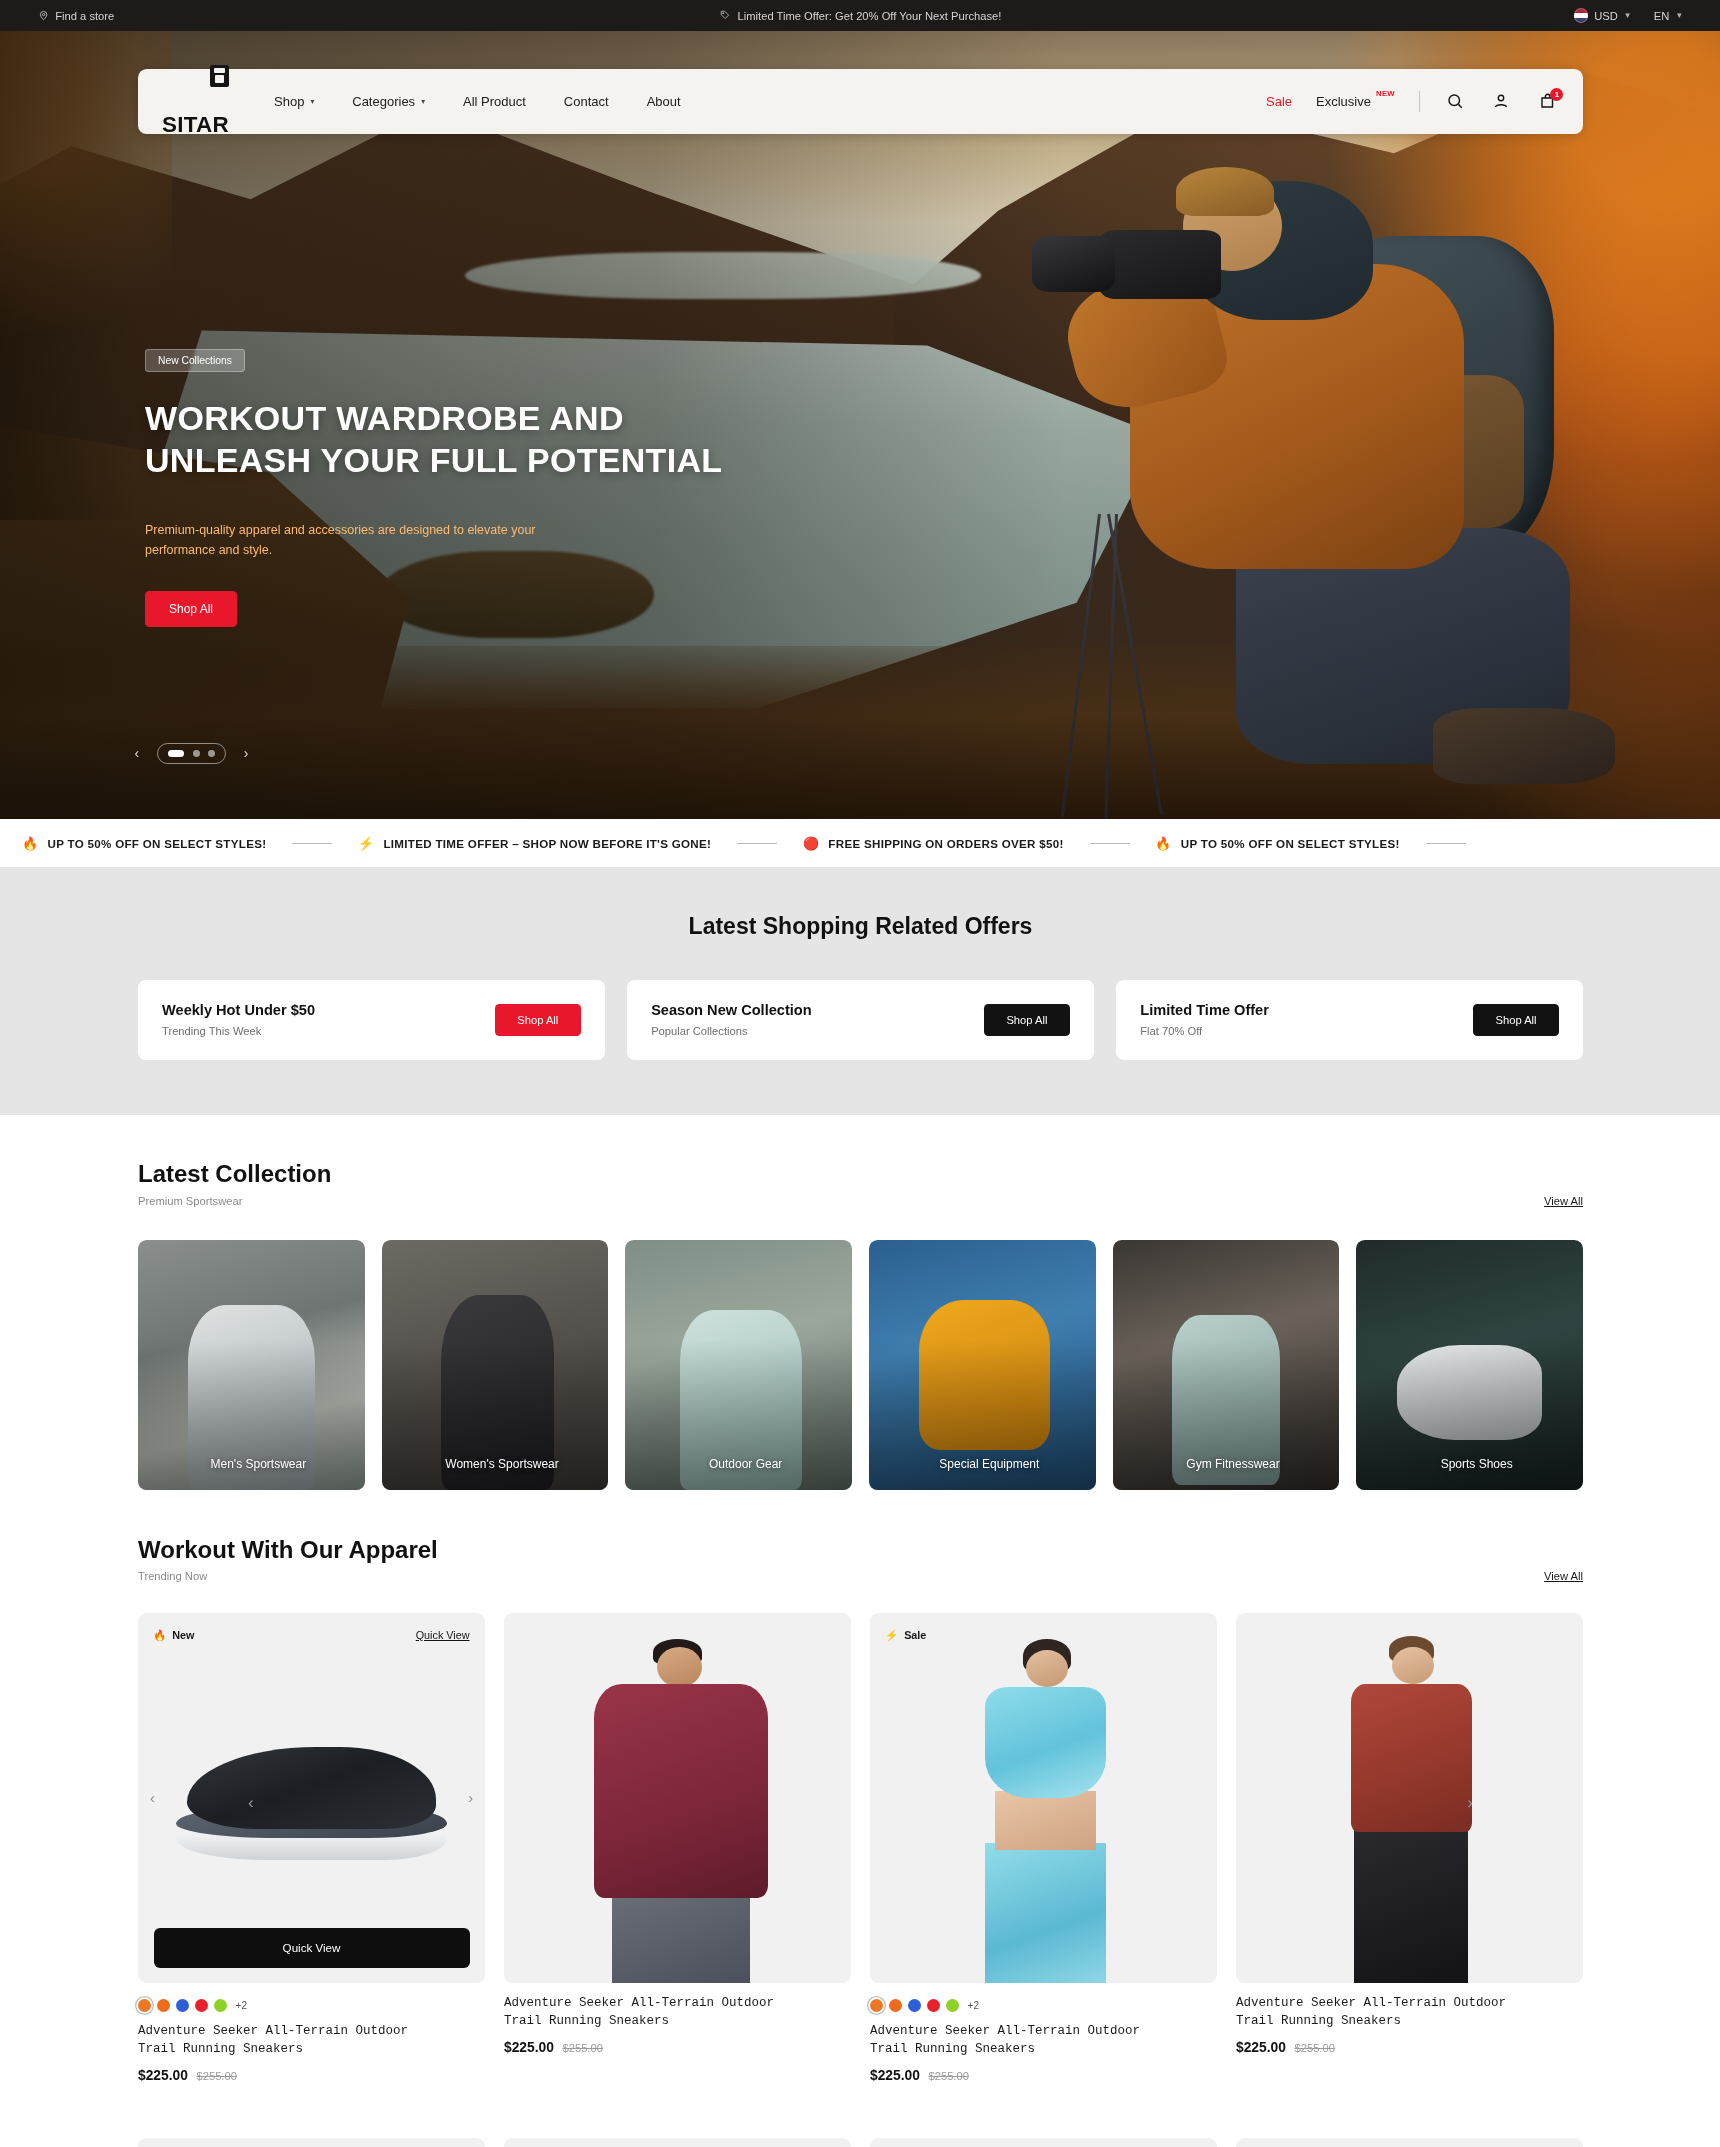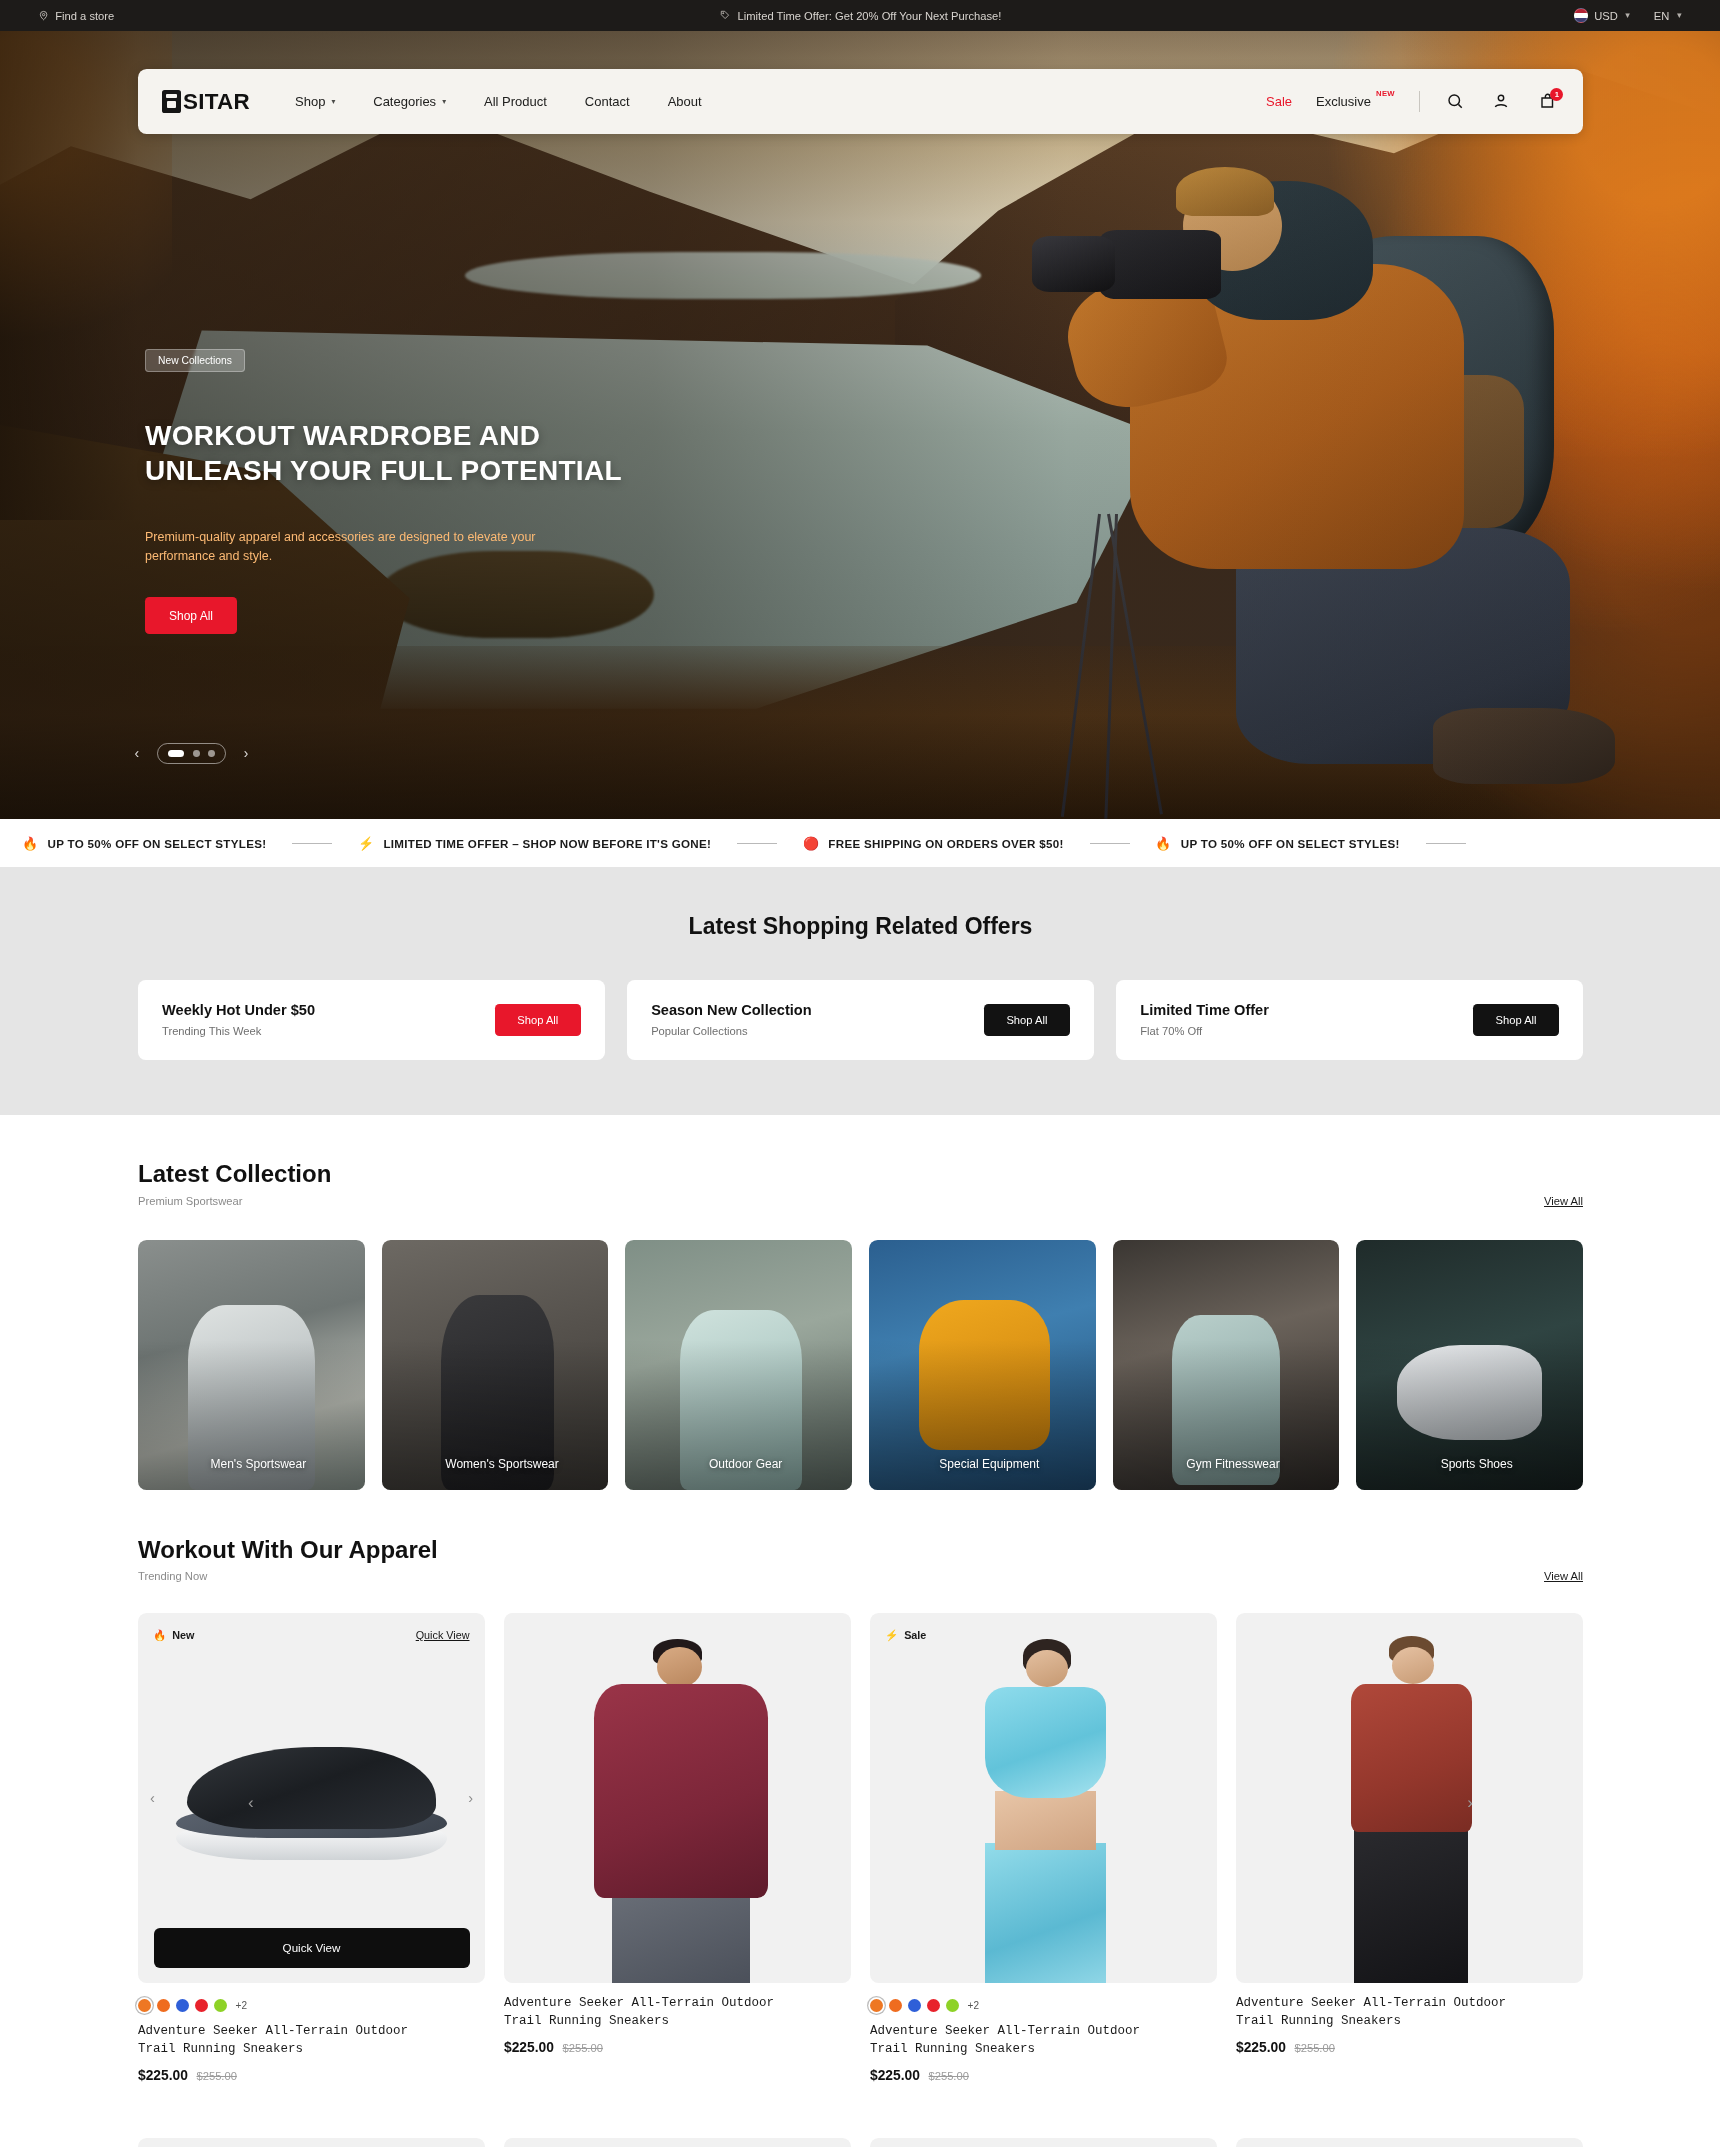--- a/index.html
+++ b/index.html
@@ -167,21 +167,21 @@
     background:linear-gradient(90deg, rgba(20,14,8,.62) 0%, rgba(20,14,8,.38) 38%, rgba(20,14,8,.05) 62%, rgba(20,14,8,0) 100%);
   }
 
   
   .navwrap { position:absolute; left:0; right:0; top:38px; z-index:50; display:flex; justify-content:center; }
   .nav {
     width:1445px; height:65px; background:#f5f3ef; border-radius:8.6px;
     display:flex; align-items:center; padding:0 24px;
     box-shadow:0 1.7px 12px rgba(0,0,0,.18);
   }
-  .brand { display:flex; align-items:center; gap:2px; margin-right:45px; }
+  .brand { display:flex; align-items:flex-end; gap:25px; margin-right:45px;flex-direction:column; }
   .brand-mark {
     width:19px; height:22.4px; background:#151515; border-radius:2.6px;
     position:relative;
   }
   .brand-mark::before{
     content:""; position:absolute; left:4.3px; top:3.4px; width:10.3px; height:4.3px;
     background:#f5f3ef; border-radius:0.9px;
   }
   .brand-mark::after{
     content:""; position:absolute; left:5.2px; top:10.3px; width:8.6px; height:7.7px;
@@ -205,23 +205,22 @@
 
   
   .hero-copy { position:absolute; left:145px; top:318px; z-index:20; width:602px; }
   .hero-badge {
     display:inline-block; background:rgba(255,255,255,.22); color:#fff;
     border:0.9px solid rgba(255,255,255,.3);
     font-size:10.3px; padding:5.2px 12px; border-radius:3.4px; margin-bottom:26px;
     backdrop-filter:blur(1.7px);
   }
   .hero-title {
-    font-size:28px; line-height:1.22; font-weight:700; color:#fff; letter-spacing:0.3px;
+    font-size:34px; line-height:1.22; font-weight:700; color:#fff; letter-spacing:0.3px;
     text-shadow:0 1.7px 8.6px rgba(0,0,0,.35);
-    margin-top:21px;
   }
   .hero-sub { margin-top:40px; color:#fdba74; font-size:12.5px; line-height:1.55; max-width:430px; }
   .hero-btn {
     margin-top:31px; display:inline-block; background:#e8172b; color:#fff;
     font-size:12px; padding:11.2px 24px; border-radius:4.3px; border:none; cursor:pointer;
   }
   .hero-ctrl { position:absolute; left:129px; bottom:55px; z-index:20; display:flex; align-items:center; gap:12px; }
   .hc-arrow { color:rgba(255,255,255,.85); font-size:13.8px; cursor:pointer; width:15.5px; text-align:center; }
   .dots {
     display:flex; align-items:center; gap:8.6px; padding:6px 10.3px;

